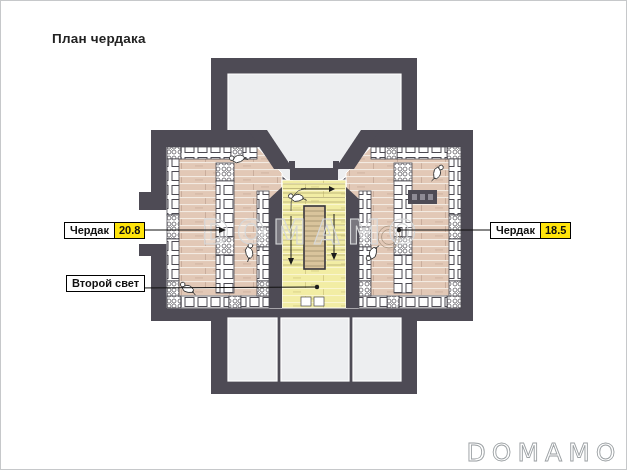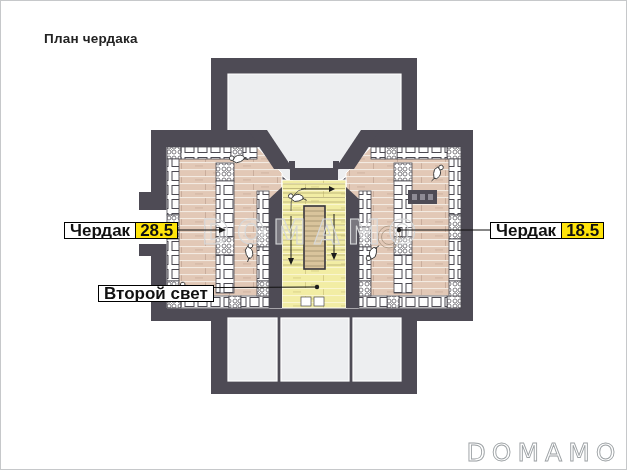--- a/index.html
+++ b/index.html
@@ -9,31 +9,31 @@
     --watermark:#d5d7d8; --logo:#9da2a5;
   }
   html,body{margin:0;padding:0;background:#fff;}
   .stage{
     position:relative;width:627px;height:470px;background:#fff;
     border:1px solid #c6c8ca;box-sizing:border-box;overflow:hidden;
     font-family:"Liberation Sans",sans-serif;
   }
   .plan-svg{position:absolute;left:0;top:0;}
   .title{
-    position:absolute;left:43px;top:30px;font-weight:bold;font-size:13.5px;color:#232323;
+    position:absolute;left:51px;top:30px;font-weight:bold;font-size:13.5px;color:#232323;
     letter-spacing:0.2px;white-space:nowrap;
   }
   .lbl{
     position:absolute;display:flex;align-items:flex-end;border:1px solid #000;background:#8b5cf6;
-    font-weight:bold;font-size:17px;line-height:15px;color:#111;white-space:nowrap;
+    font-weight:bold;font-size:11px;line-height:15px;color:#111;white-space:nowrap;
   }
   .lbl .name{padding:0 5px;background:#fff;}
   .lbl .val{padding:0 4px;background:var(--label-yellow);border-left:1px solid #000;}
   .lbl1{left:63px;top:221px;}
-  .lbl2{left:65px;top:284px;margin-left:32px;}
+  .lbl2{left:65px;top:274px;}
   .lbl3{left:489px;top:221px;}
 
   
   .wall{fill:var(--wall);}
   .gray{fill:var(--interior-gray);stroke:#fff;stroke-width:1.2;}
   .white{fill:#fff;}
   .wood{fill:url(#pWood);stroke:#fff;stroke-width:1;}
   .yellow{fill:url(#pYellow);stroke:#fff;stroke-width:1;}
   .sq{fill:url(#pSq);stroke:var(--furniture-outline);stroke-width:0.8;}
   .dots{fill:url(#pDots);stroke:var(--furniture-outline);stroke-width:0.8;}
@@ -239,21 +239,21 @@
       <circle class="ahead" cx="398" cy="229" r="2.2"></circle>
     </g>
 
     <text class="logo" x="543" y="460" text-anchor="middle">DOMAMO</text>
   </svg>
 
   <div class="title">План чердака</div>
 
   <div class="lbl lbl1">
     <span class="name">Чердак</span>
-    <span class="val">28.5</span>
+    <span class="val">20.8</span>
   </div>
 
   <div class="lbl lbl2">
     <span class="name">Второй свет</span>
   </div>
 
   <div class="lbl lbl3">
     <span class="name">Чердак</span>
     <span class="val">18.5</span>
   </div>

